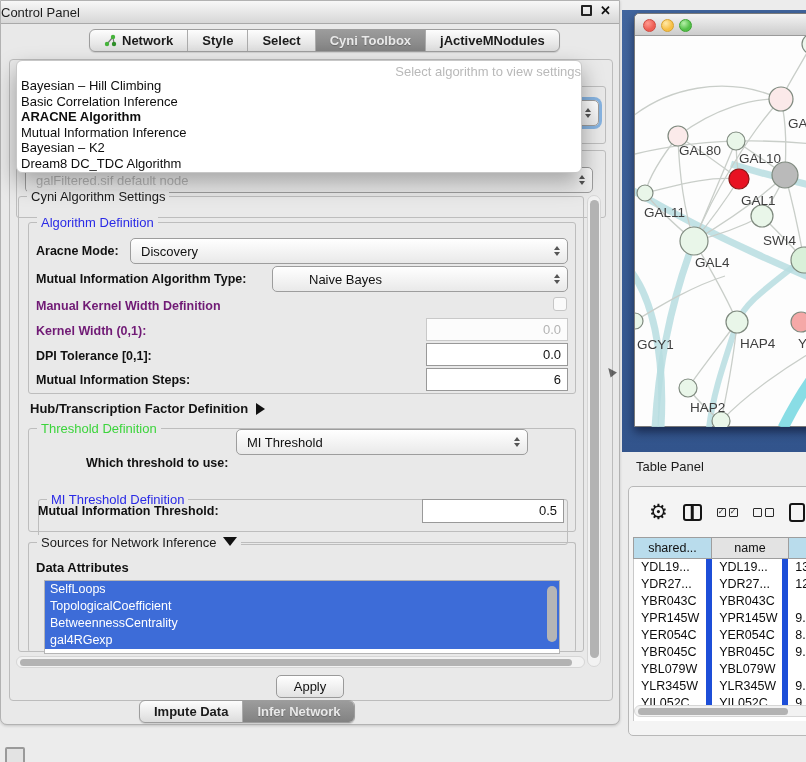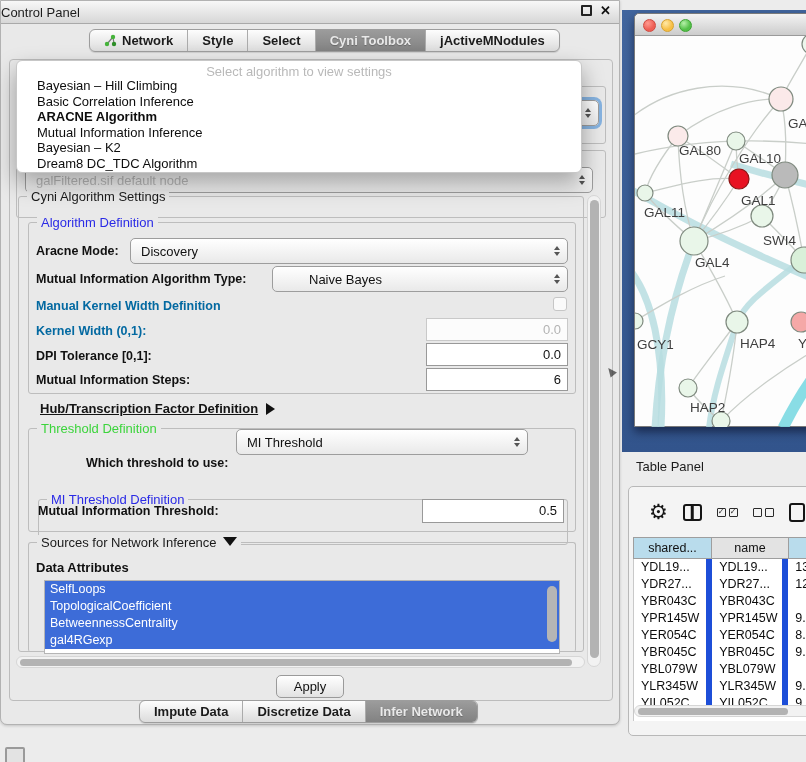--- a/index.html
+++ b/index.html
@@ -43,33 +43,33 @@
     display:flex; flex-direction:column; gap:2px; }
   .arrows .up { width:0;height:0;border-left:3.5px solid transparent;border-right:3.5px solid transparent;border-bottom:4.5px solid #555; }
   .arrows .dn { width:0;height:0;border-left:3.5px solid transparent;border-right:3.5px solid transparent;border-top:4.5px solid #555; }
   .combo.focusring { box-shadow:0 0 0 3px rgba(100,160,220,.75); }
   .combo.ghost { color:#b9b9b9; }
 
   
   .algo-popup { position:absolute; left:6px; top:0px; width:566px; height:113px;
     background:#ffffff; border:1px solid #c7c7c7; border-radius:6px;
     box-shadow:0 10px 22px rgba(0,0,0,.35); z-index:30; }
-  .popup-placeholder { height:17px; text-align:center; font-size:13px; color:#b9b9b9; padding-top:3px; }
-  .popup-item { height:15.6px; font-size:13px; color:#0d0d0d; padding-left:20px; line-height:15.6px; }
+  .popup-placeholder { height:17px; text-align:right; font-size:13px; color:#b9b9b9; padding-top:3px; }
+  .popup-item { height:15.6px; font-size:13px; color:#0d0d0d; padding-left:4px; line-height:15.6px; }
   .popup-item.bold { font-weight:bold; }
 
   
   .groupbox { position:absolute; border:1px solid #bdbdbd; border-radius:3px; }
   .gb-legend { position:absolute; top:-8px; left:8px; background:#e9e9e9; padding:0 4px;
     font-size:13px; color:#1a1a1a; white-space:nowrap; }
   .gb-legend.blue { color:#2a2ae6; }
   .gb-legend.green { color:#3cd43c; }
 
   .flabel { position:absolute; font-size:12.5px; font-weight:bold; color:#111; white-space:nowrap; }
-  .flabel.disabled { color:#0369a1; }
+  .flabel.disabled { color:#701a75; }
   .tfield { position:absolute; background:#fff; border:1px solid #999;
     font-size:13px; color:#111; text-align:right; padding:3px 6px 0 0; }
   .tfield.disabled { background:#fcfcfc; border-color:#c9c9c9; color:#b3b3b3; }
   .checkbox { position:absolute; width:14px; height:14px; border:1px solid #c6c6c6;
     border-radius:3px; background:#fafafa; }
 
   .hub-row { position:absolute; font-size:13px; font-weight:bold; color:#141414; }
   .tri-right { display:inline-block; width:0; height:0; border-top:6px solid transparent;
     border-bottom:6px solid transparent; border-left:9px solid #111; margin-left:8px; vertical-align:-2px; }
   .tri-down { display:inline-block; width:0; height:0; border-left:7px solid transparent;
@@ -241,21 +241,21 @@
 
       <span class="flabel disabled" style="left:26px; top:264px;">Kernel Width (0,1):</span>
       <div class="tfield disabled" style="left:416px; top:258px; width:142px; height:23px;">0.0</div>
 
       <span class="flabel" style="left:26px; top:289px;">DPI Tolerance [0,1]:</span>
       <div class="tfield" style="left:416px; top:283px; width:142px; height:23px;">0.0</div>
 
       <span class="flabel" style="left:26px; top:313px;">Mutual Information Steps:</span>
       <div class="tfield" style="left:416px; top:308px; width:142px; height:23px;">6</div>
 
-      <div class="hub-row" style="left:30px; top:341px;text-decoration:underline;">
+      <div class="hub-row" style="left:20px; top:341px;">
         <span>Hub/Transcription Factor Definition</span><span class="tri-right"></span>
       </div>
 
       <div class="groupbox" style="left:18px; top:368px; width:548px; height:104px;">
         <span class="gb-legend green">Threshold Definition</span>
       </div>
       <span class="flabel" style="left:76px; top:396px;">Which threshold to use:</span>
       <div class="combo" style="position:absolute; left:226px; top:369px; width:292px;">
         <span>MI Threshold</span>
         <span class="arrows">
@@ -287,23 +287,20 @@
       <div class="htrack" style="left:6px; top:596px; width:569px;">
         <div class="hthumb" style="left:3px; width:552px;"></div>
       </div>
 
       <div class="apply-btn">Apply</div>
     </div>
 
     <div class="segbar" id="bottom-tabs">
         <div class="seg">
           <span>Impute Data</span>
-        </div>
-        <div class="seg">
-          <span>Discretize Data</span>
         </div>
         <div class="seg selected">
           <span>Infer Network</span>
         </div>
       </div>
   </div>
 
   <div class="mdi">
     <div class="net-window">
       <div class="net-titlebar">

